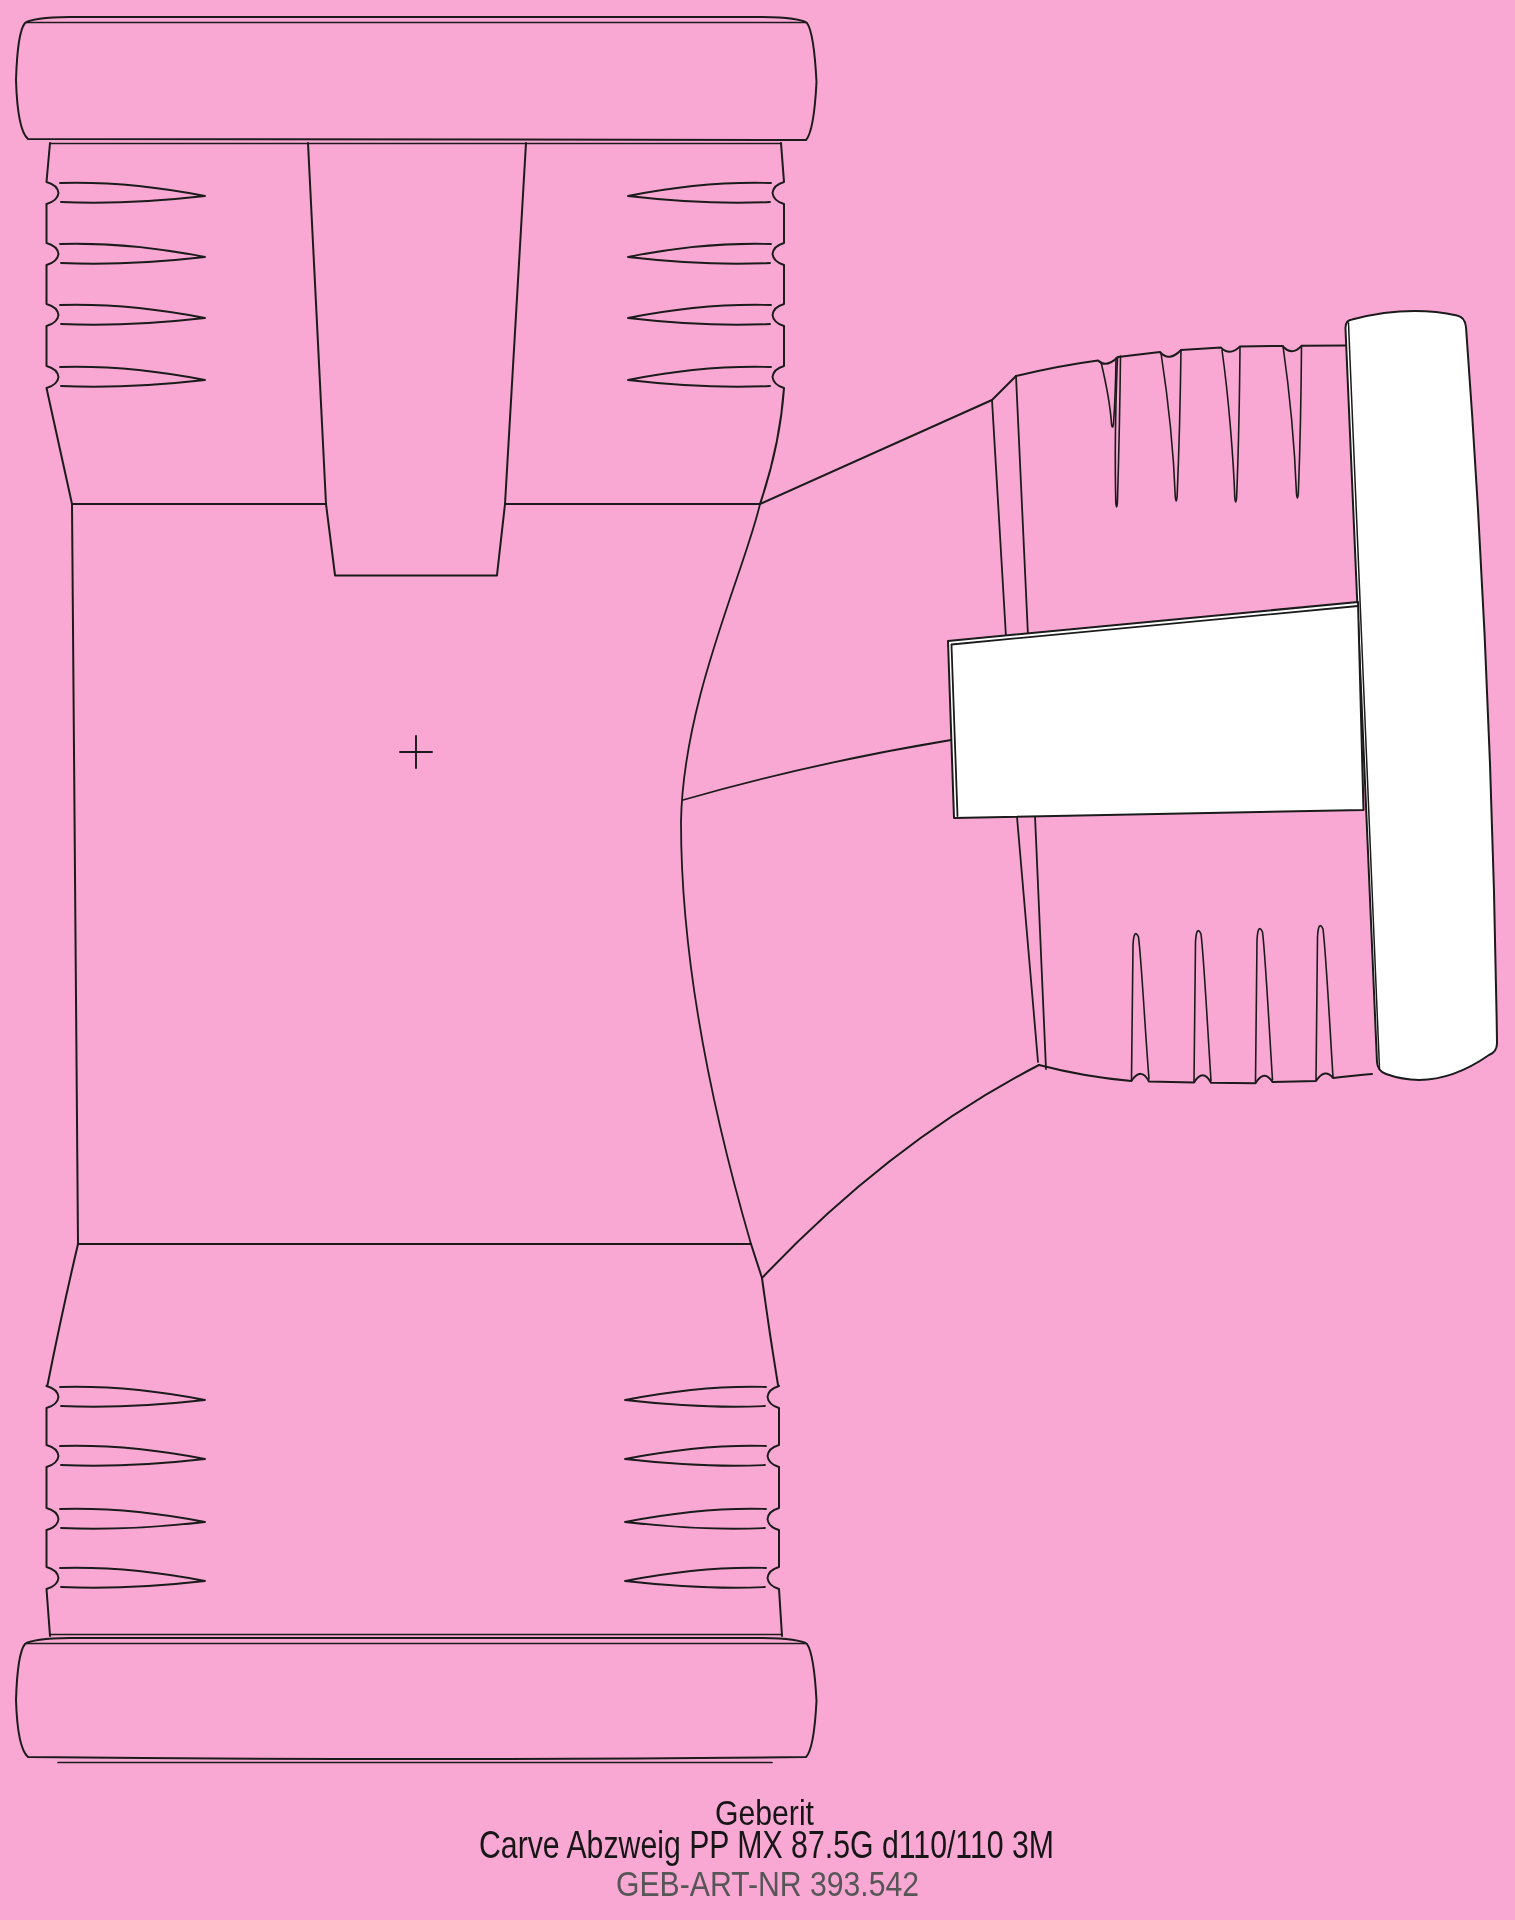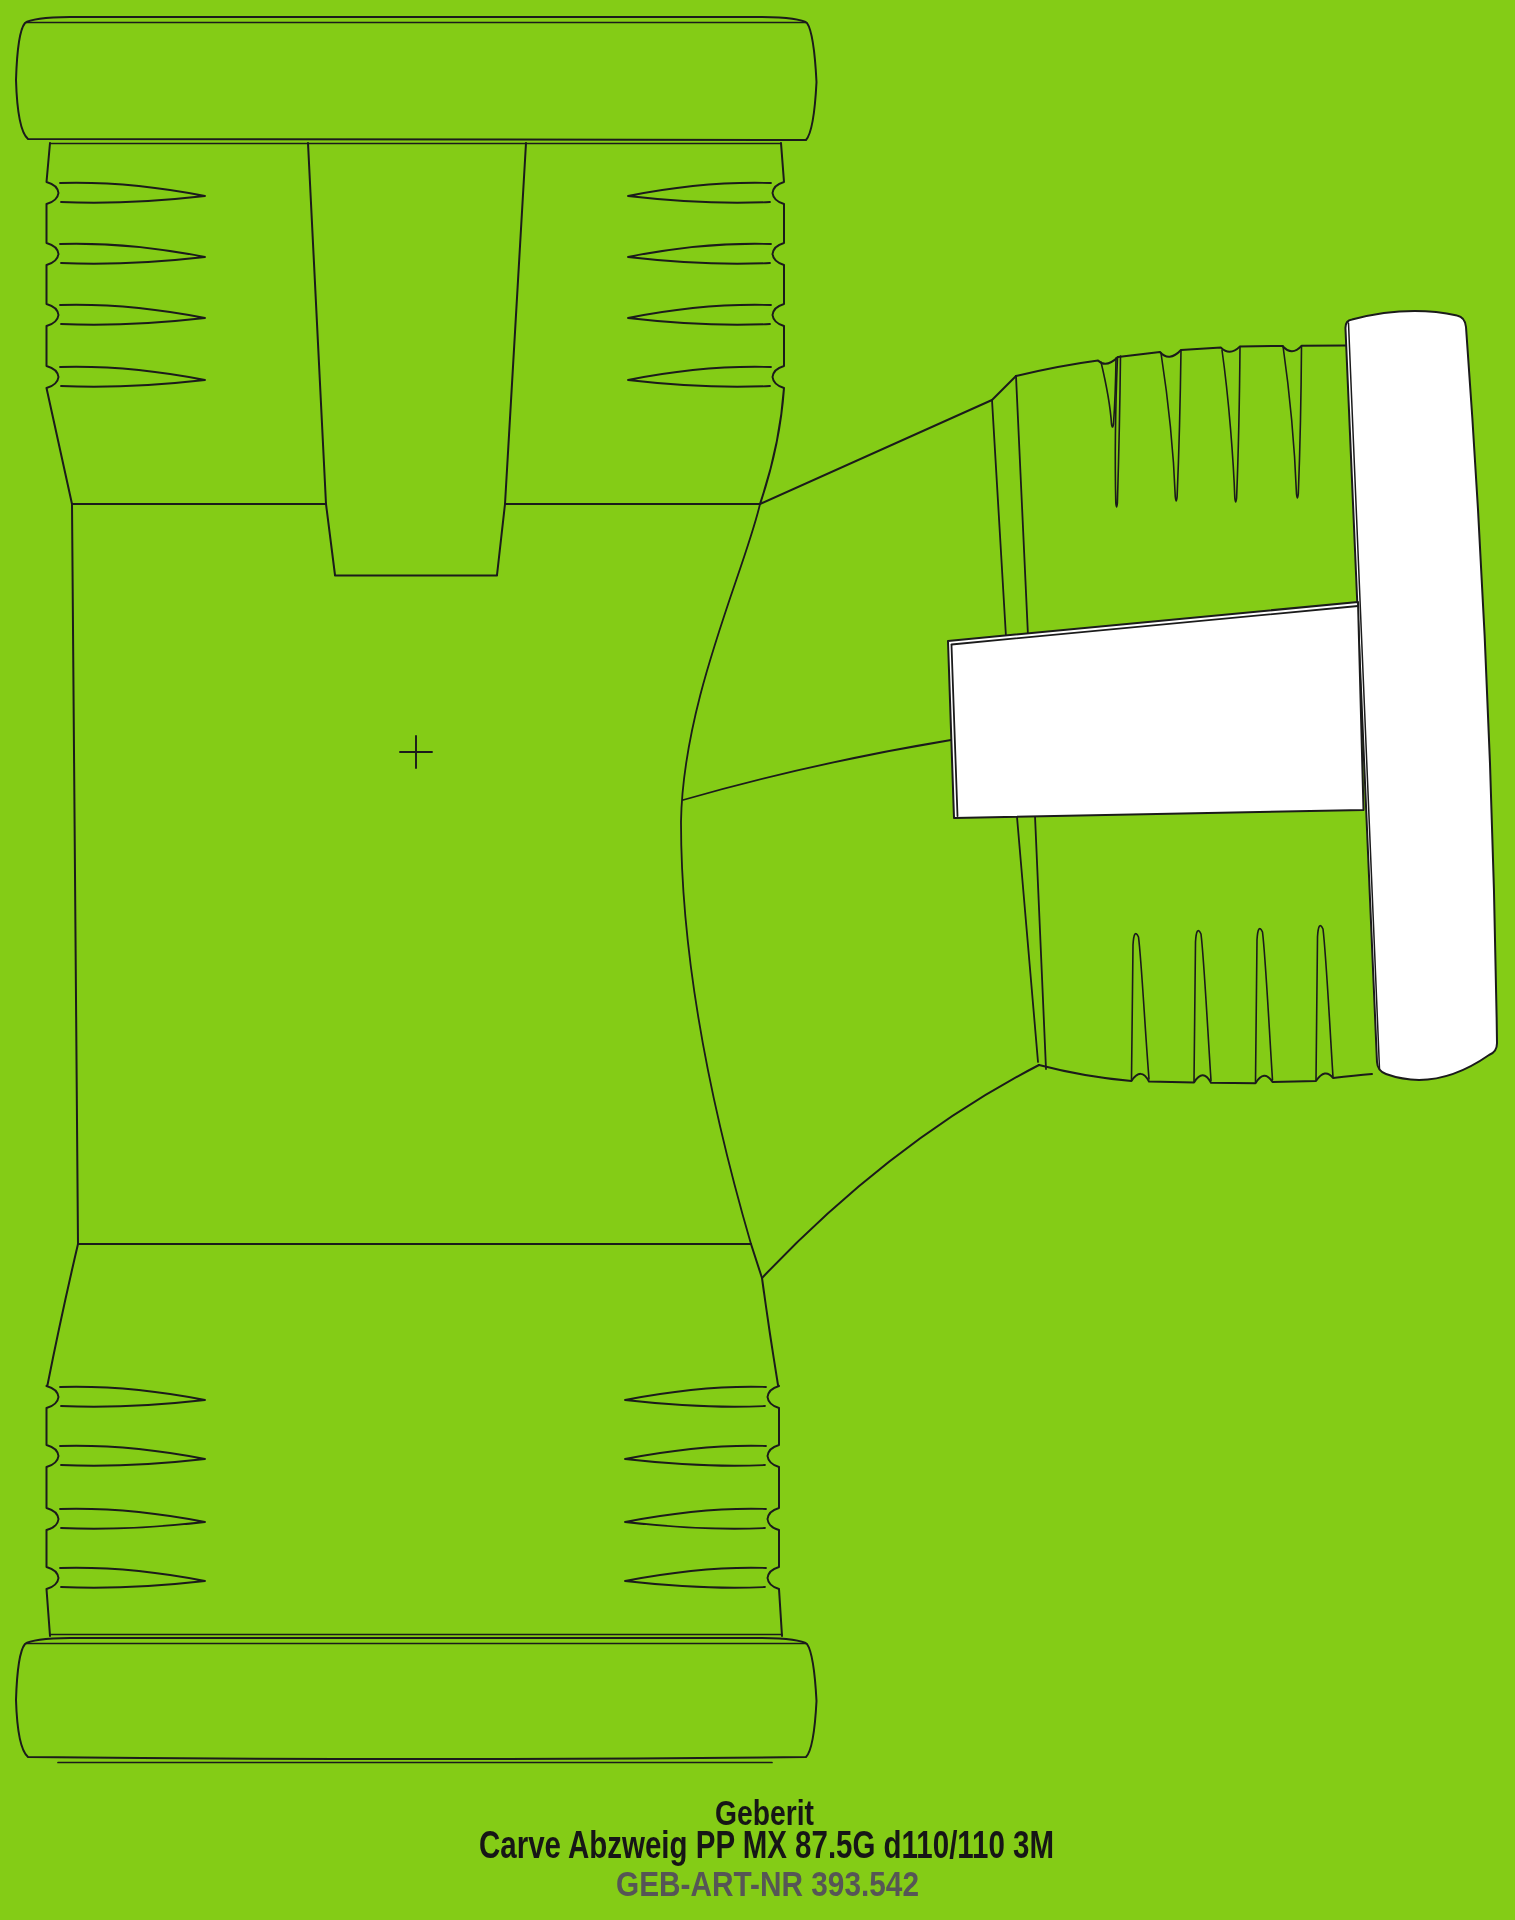--- a/index.html
+++ b/index.html
@@ -1,17 +1,17 @@
 <!DOCTYPE html>
 <html><head>
 <meta charset="utf-8">
 <style>
   html,body { margin:0; padding:0; background:#ffffff; }
-  .page { position:relative; width:1515px; height:1920px; background:#84cc16;
-           font-family:"Liberation Sans", sans-serif;font-weight:bold; }
+  .page { position:relative; width:1515px; height:1920px; background:#f9a8d4;
+           font-family:"Liberation Sans", sans-serif; }
   svg { position:absolute; left:0; top:0; }
 </style>
 </head>
 <body>
 <div class="page">
 <svg width="1515" height="1920" viewBox="0 0 1515 1920" stroke-linecap="round" stroke-linejoin="round">
 <path d="M 25,23 Q 32,17.5 70,17 L 762,17 Q 800,17.5 807,23 Q 814,33 816.5,82 Q 814,131 806,140 L 28,139 Q 17.5,130 16,80 Q 17.5,32 25,23 Z" fill="none" stroke="#1b1b1b" stroke-width="2.0"></path>
 <path d="M 26,22.5 L 806,22.5" fill="none" stroke="#1b1b1b" stroke-width="1.6"></path>
 <path d="M 50,143.5 L 781,143.5" fill="none" stroke="#1b1b1b" stroke-width="1.7"></path>
 <path d="M 50,143 L 46.5,182 Q 57.5,185 58.5,193 Q 57.5,201 46.5,204 L 46.5,243 Q 57.5,246 58.5,254 Q 57.5,262 46.5,265 L 46.5,304 Q 57.5,307 58.5,315 Q 57.5,323 46.5,326 L 46.5,366 Q 57.5,369 58.5,377 Q 57.5,385 46.5,388 L 72,504" fill="none" stroke="#1b1b1b" stroke-width="2.0"></path>

